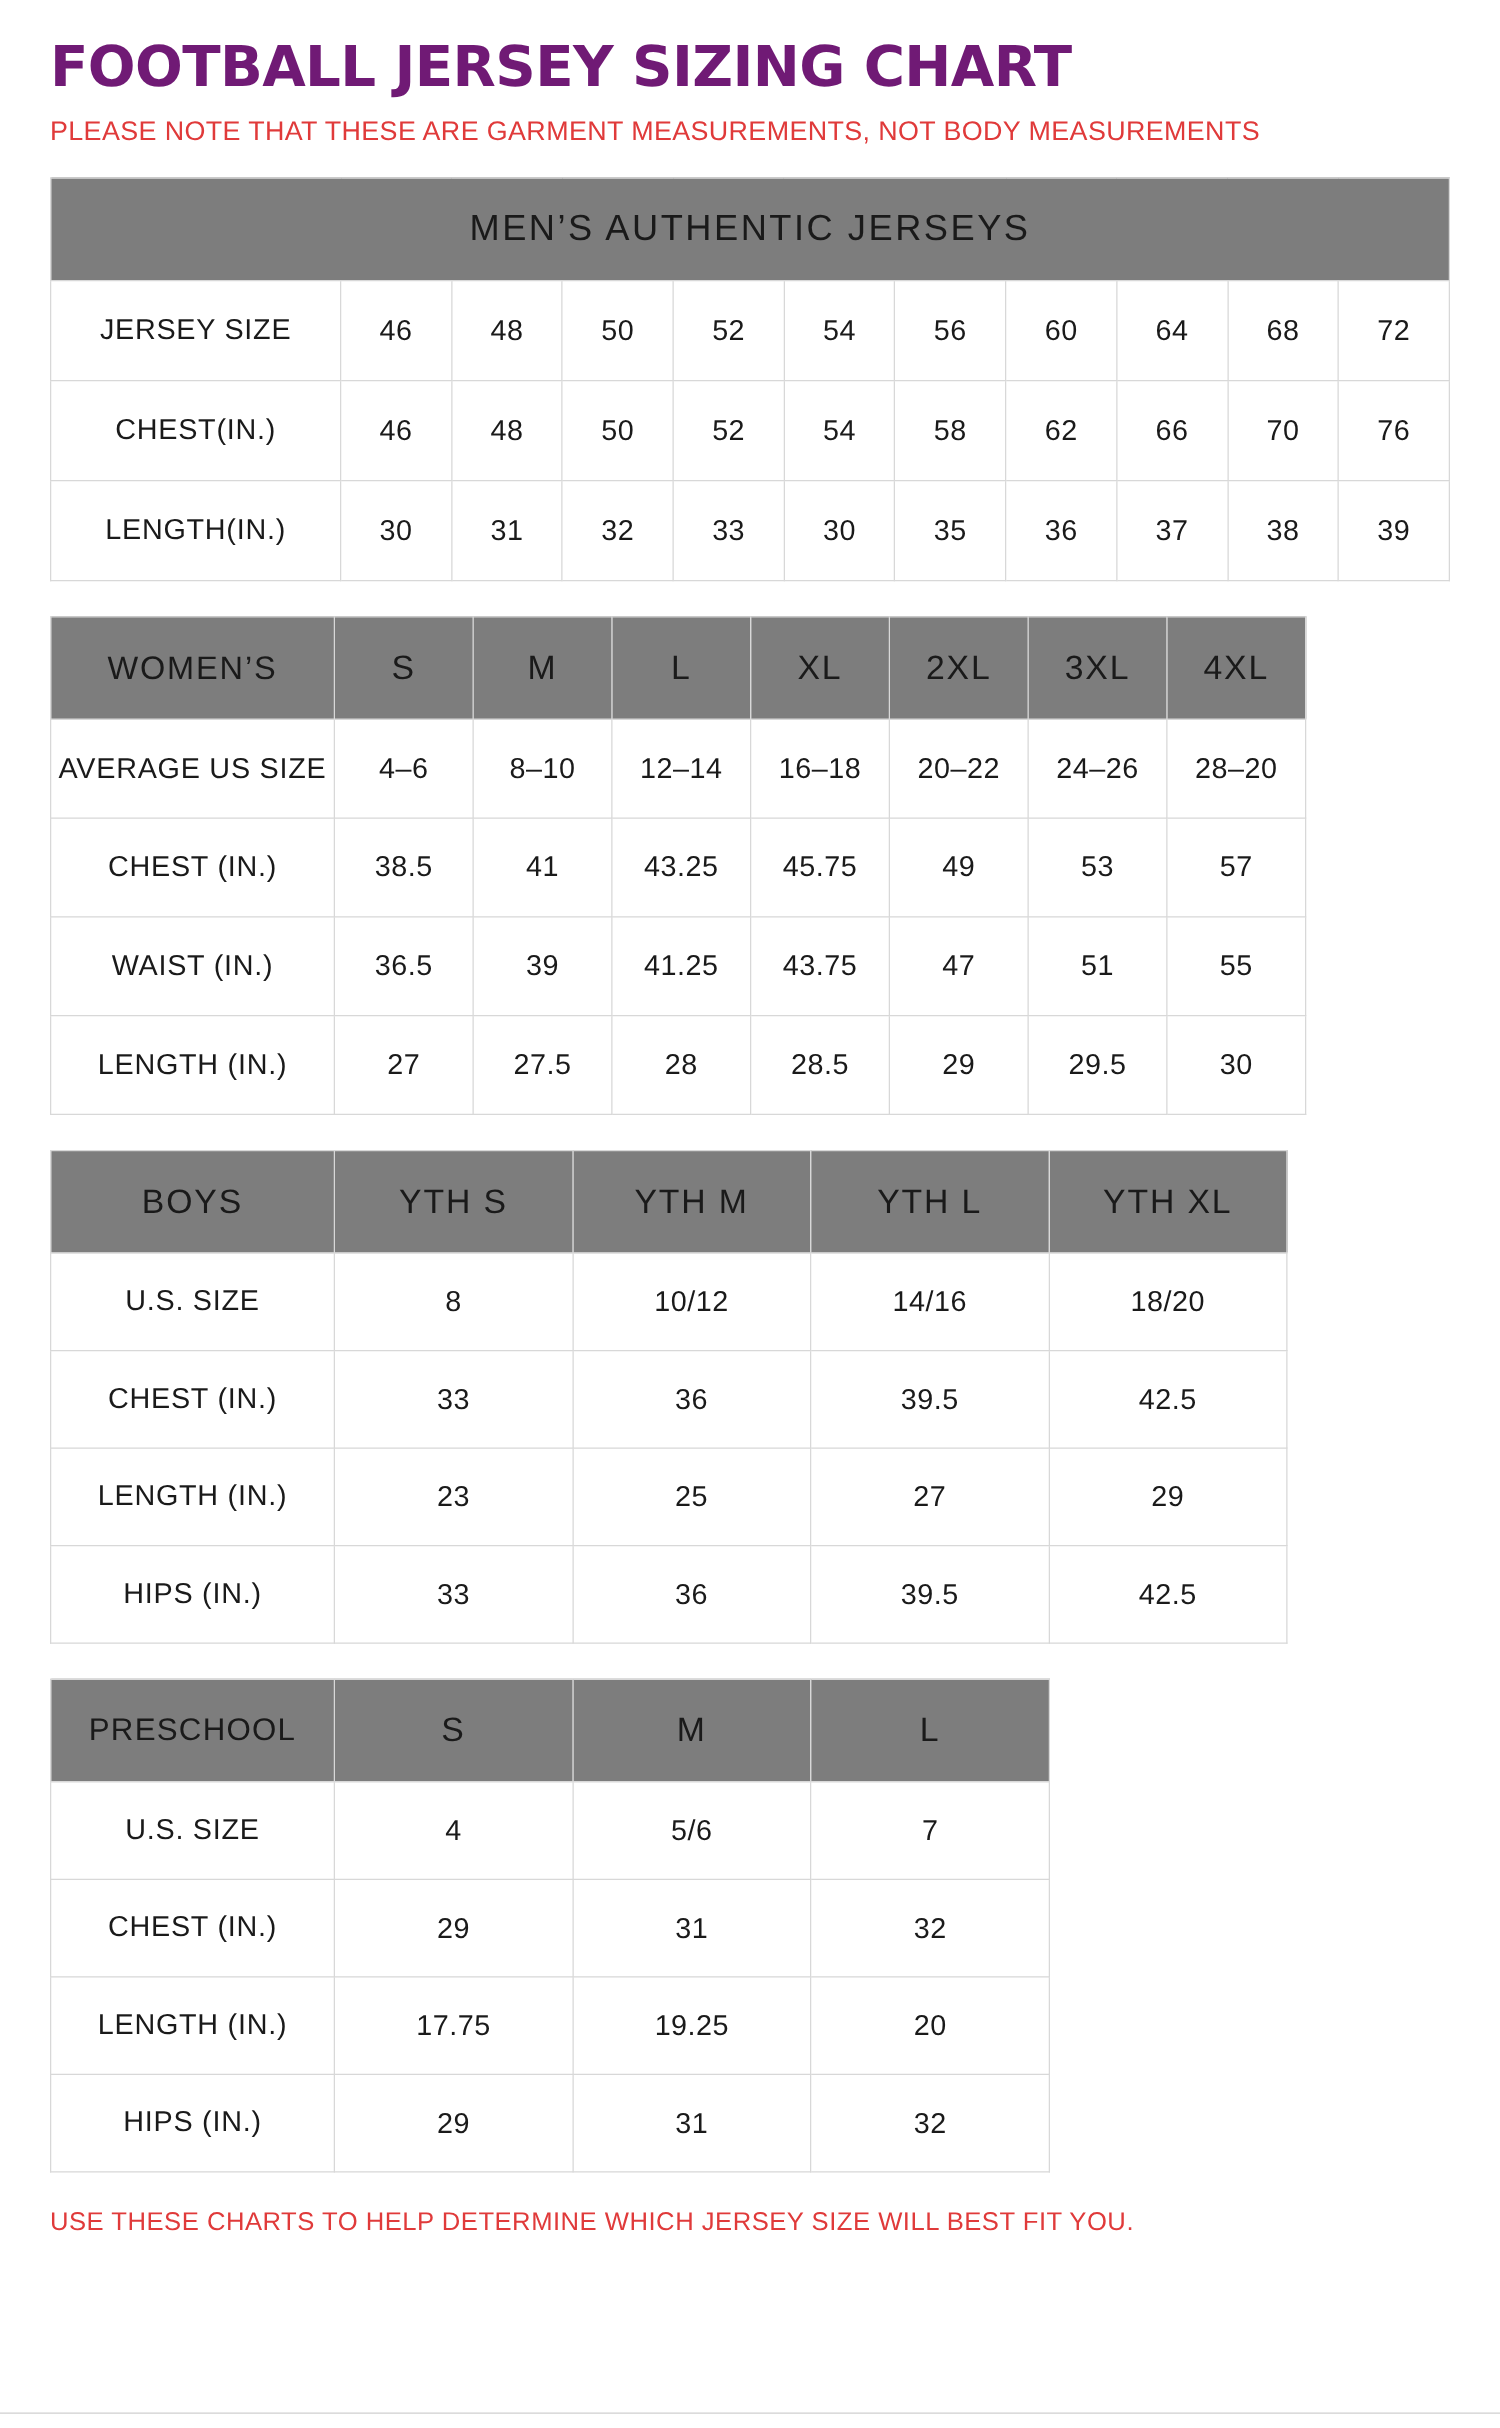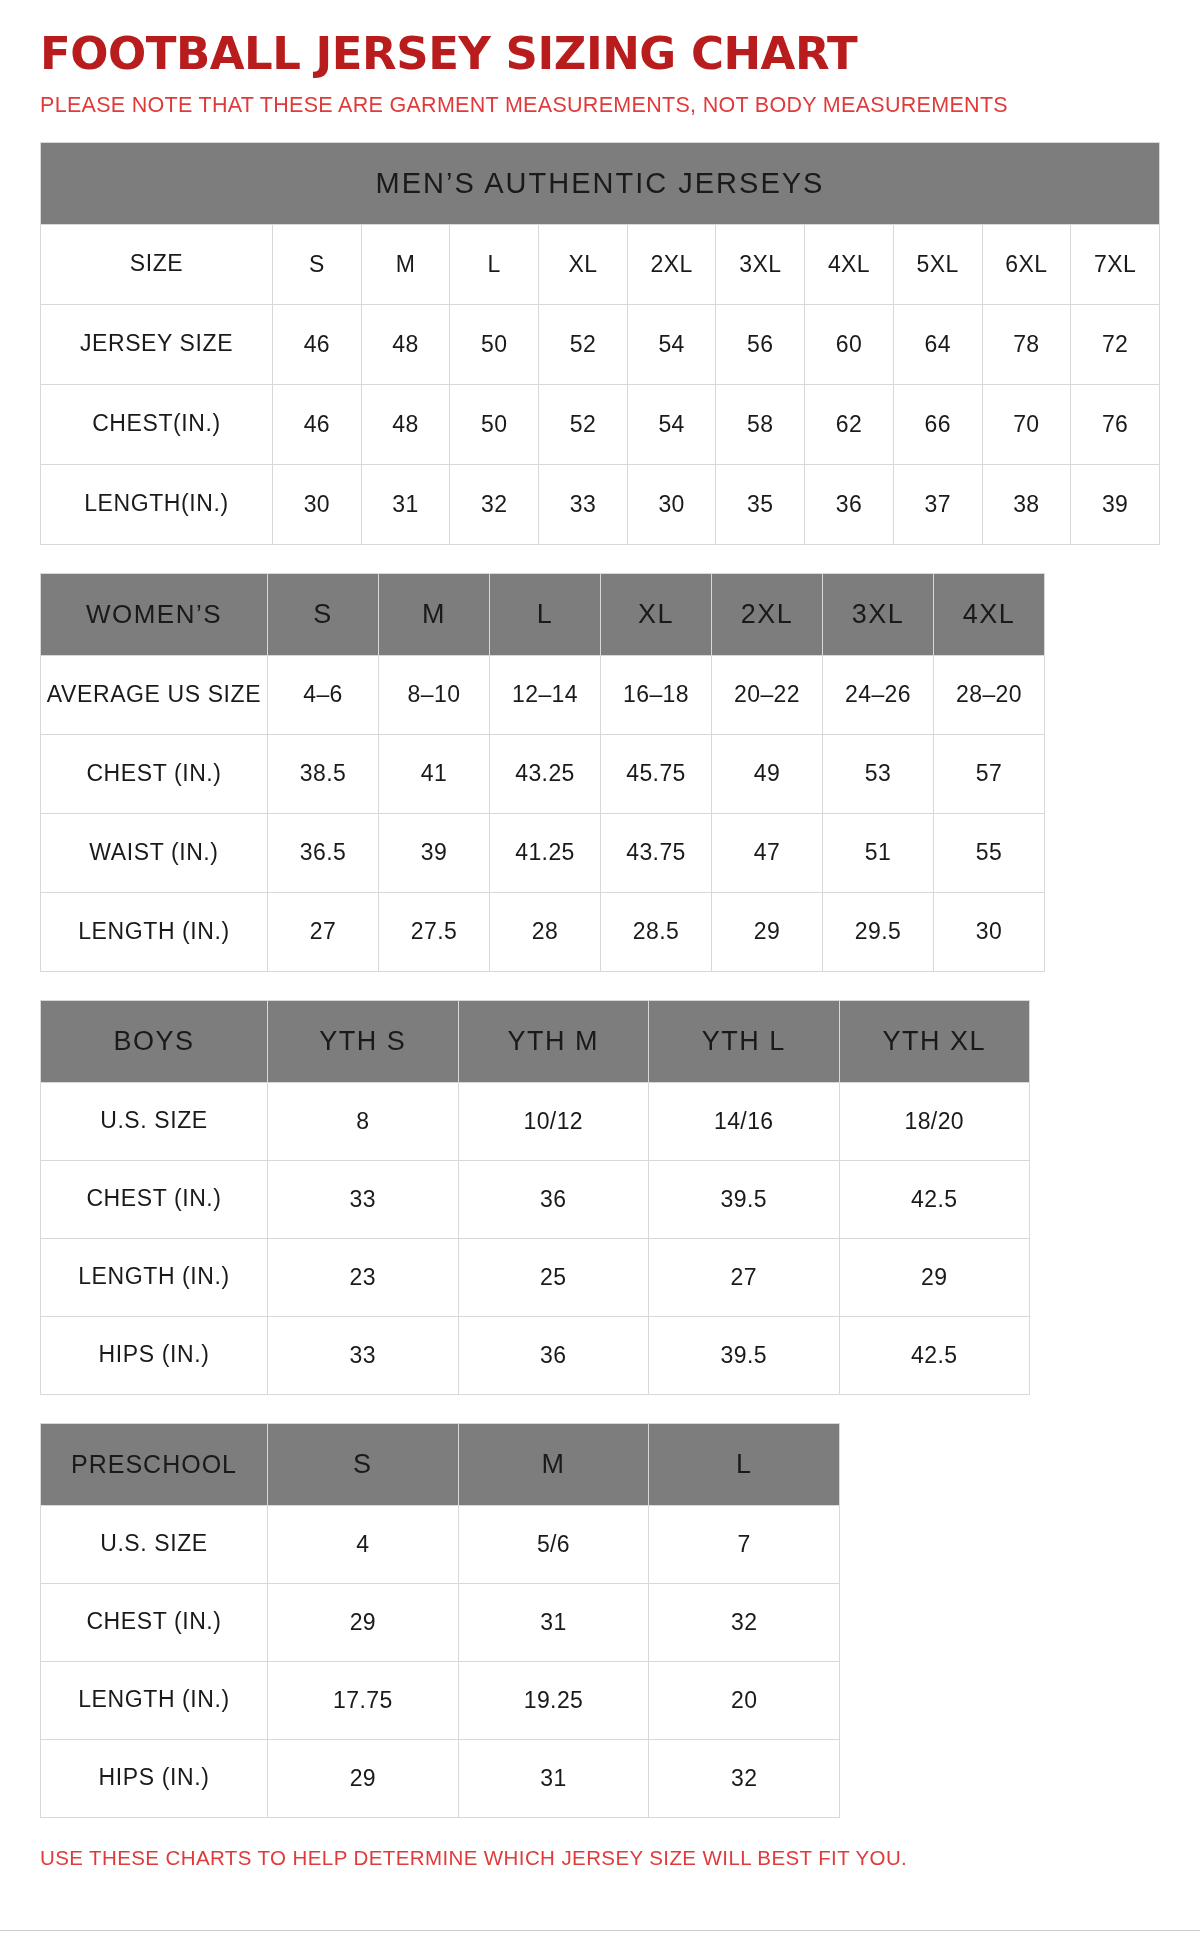--- a/index.html
+++ b/index.html
@@ -19,21 +19,21 @@
     width: 1200px;
     padding: 22px 40px 0 40px;
   }
   h1.title {
     font-family: "DejaVu Sans", sans-serif;
     font-size: 45px;
     line-height: 1.05;
     font-weight: 700;
     letter-spacing: -0.5px;
     margin: 8px 0 14px 0;
-    color: #b91c1c;
+    color: #701a75;
     text-transform: uppercase;
   }
   .note {
     color: #e03a3a;
     font-size: 21.5px;
     line-height: 1.32;
     letter-spacing: 0.3px;
     text-transform: uppercase;
     margin: 0 0 22px 0;
     max-width: 1090px;
@@ -134,45 +134,32 @@
         <col>
         <col>
         <col>
         <col>
         <col>
         <col>
     </colgroup>
     <tbody>
       <tr class="hdr-band">
         <td class="banner" colspan="11">MEN’S AUTHENTIC JERSEYS</td>
-      </tr>
-      <tr class="data-row">
-        <td class="row-label">SIZE</td>
-        <td class="cell-val">S</td>
-        <td class="cell-val">M</td>
-        <td class="cell-val">L</td>
-        <td class="cell-val">XL</td>
-        <td class="cell-val">2XL</td>
-        <td class="cell-val">3XL</td>
-        <td class="cell-val">4XL</td>
-        <td class="cell-val">5XL</td>
-        <td class="cell-val">6XL</td>
-        <td class="cell-val">7XL</td>
       </tr>
       <tr class="data-row">
         <td class="row-label">JERSEY SIZE</td>
         <td class="cell-val">46</td>
         <td class="cell-val">48</td>
         <td class="cell-val">50</td>
         <td class="cell-val">52</td>
         <td class="cell-val">54</td>
         <td class="cell-val">56</td>
         <td class="cell-val">60</td>
         <td class="cell-val">64</td>
-        <td class="cell-val">78</td>
+        <td class="cell-val">68</td>
         <td class="cell-val">72</td>
       </tr>
       <tr class="data-row">
         <td class="row-label">CHEST(IN.)</td>
         <td class="cell-val">46</td>
         <td class="cell-val">48</td>
         <td class="cell-val">50</td>
         <td class="cell-val">52</td>
         <td class="cell-val">54</td>
         <td class="cell-val">58</td>

